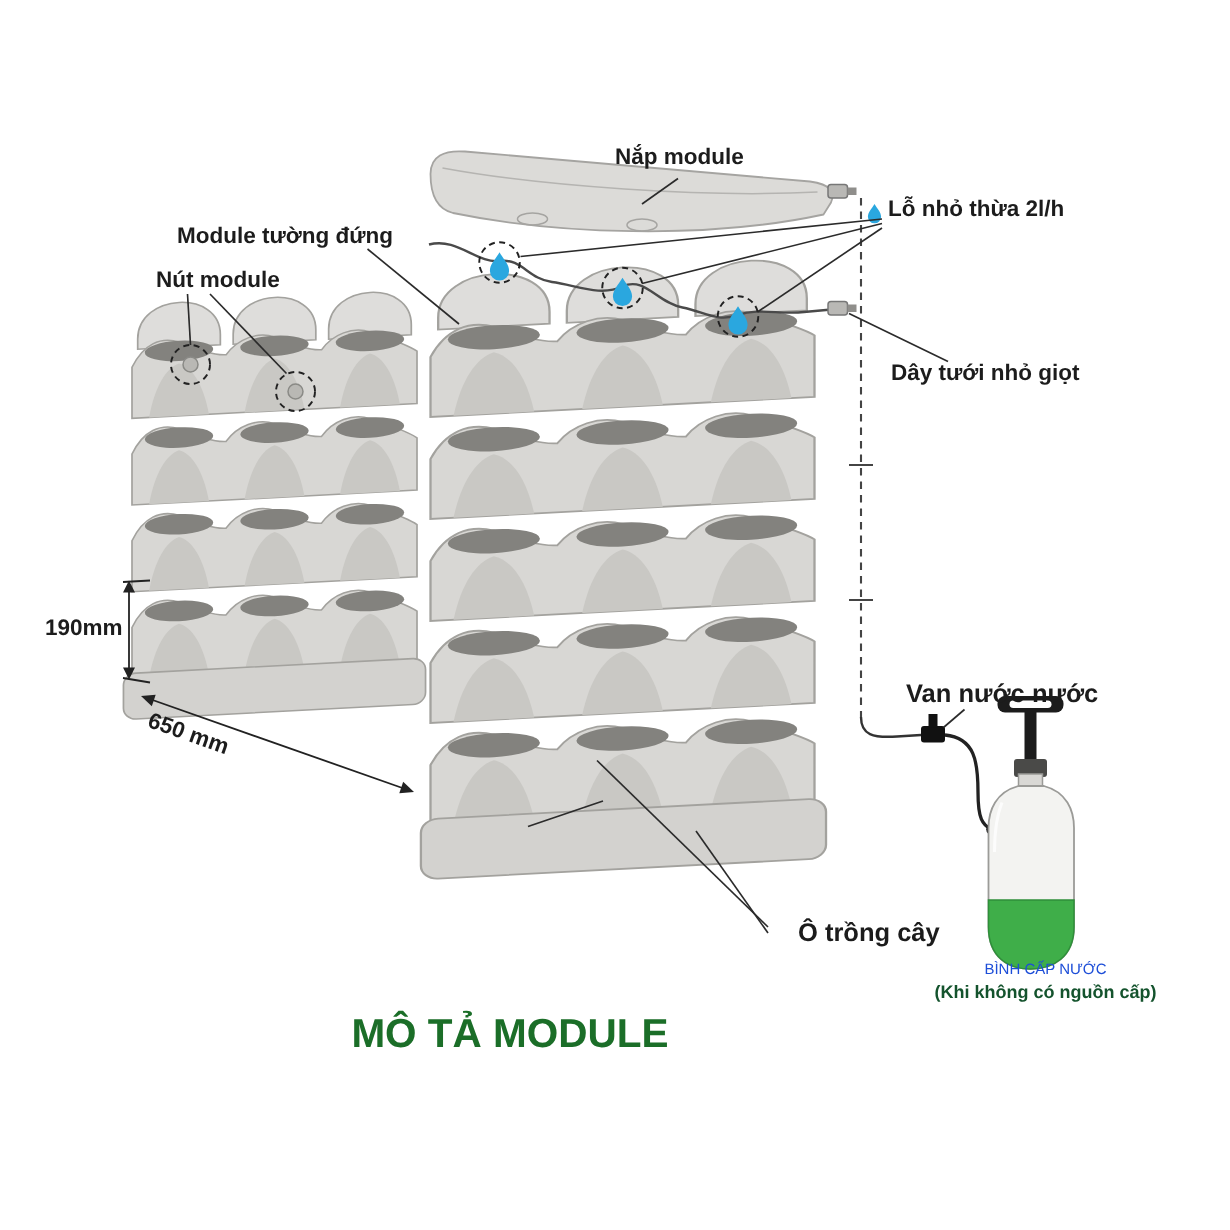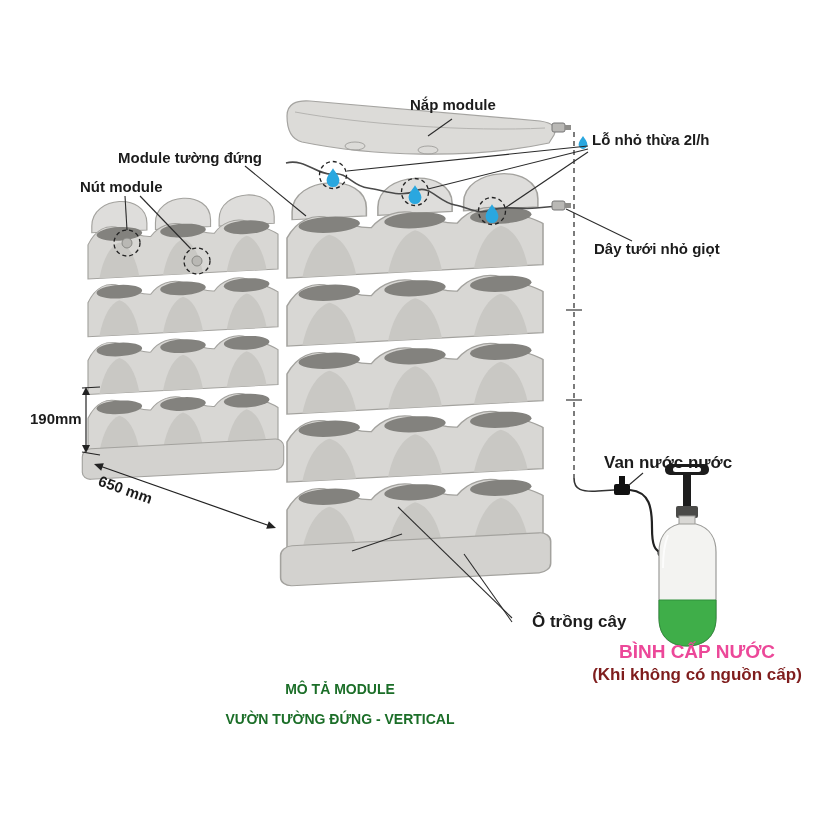--- a/index.html
+++ b/index.html
@@ -6,24 +6,24 @@
   .canvas{
     position:relative;width:820px;height:820px;background:#ffffff;
     font-family:"Liberation Sans", sans-serif;overflow:hidden;padding-left:35px;
   }
   .diagram-svg{position:absolute;left:0;top:0;}
   .lbl{position:absolute;font-weight:700;font-size:15px;color:#1c1c1c;white-space:nowrap;line-height:1.15;}
   .lbl-lg{font-size:17px;}
   .lbl-dim{font-weight:600;}
   .rot{transform:rotate(19.5deg);transform-origin:left top;}
   .bottle-caption{position:absolute;left:587px;top:641px;width:220px;text-align:center;}
-  .bottle-caption .cap-main{font-weight:700;font-size:19px;color:#ec4899;}
-  .bottle-caption .cap-note{font-weight:700;font-size:17px;color:#7f1d1d;margin-top:2px;}
+  .bottle-caption .cap-main{font-weight:400;font-size:10px;color:#1d4ed8;}
+  .bottle-caption .cap-note{font-weight:700;font-size:12px;color:#14532d;margin-top:2px;}
   .title-block{position:absolute;left:140px;top:674px;width:400px;text-align:center;color:#1b6e28;}
-  .title-block div{font-weight:700;font-size:14px;line-height:30px;}
+  .title-block div{font-weight:700;font-size:27px;line-height:30px;}
 </style>
 </head>
 <body>
 
 <div class="canvas">
 
   <svg class="diagram-svg" width="820" height="820" viewBox="0 0 820 820">
     <defs>
       <g id="pocket-row">
         <path d="M0,34 C8,16 20,11 33,16 C45,22 56,28 66,28 C74,16 88,11 100,16 C112,22 123,28 133,28 C141,16 155,11 167,16 C181,22 194,28 200,33 L200,74 L0,74 Z" fill="#d8d7d4" stroke="#a3a29e" stroke-width="1.2"></path>
@@ -146,30 +146,29 @@
     <g stroke="#222" stroke-width="1.2">
       <line x1="97" y1="465" x2="273" y2="527"></line>
       <polygon points="94,464 101.2,470.8 103.8,463.2" fill="#222" stroke="none"></polygon>
       <polygon points="276,528 266.2,528.8 268.8,521.2" fill="#222" stroke="none"></polygon>
     </g>
   </svg>
 
   <div class="lbl" style="left:410px;top:96px;">Nắp module</div>
   <div class="lbl" style="left:592px;top:131px;">Lỗ nhỏ thừa 2l/h</div>
   <div class="lbl" style="left:102px;top:149px;margin-left:16px;">Module tường đứng</div>
-  <div class="lbl" style="left:80px;top:178px;">Nút module</div>
+  <div class="lbl" style="left:104px;top:178px;">Nút module</div>
   <div class="lbl" style="left:594px;top:240px;">Dây tưới nhỏ giọt</div>
   <div class="lbl lbl-dim" style="left:30px;top:410px;">190mm</div>
   <div class="lbl lbl-dim rot" style="left:102px;top:472px;">650 mm</div>
   <div class="lbl lbl-lg" style="left:604px;top:453px;">Van nước nước</div>
   <div class="lbl lbl-lg" style="left:512px;top:612px;margin-left:20px;">Ô trồng cây</div>
 
   <div class="bottle-caption">
     <div class="cap-main">BÌNH CẤP NƯỚC</div>
     <div class="cap-note">(Khi không có nguồn cấp)</div>
   </div>
 
   <div class="title-block">
     <div>MÔ TẢ MODULE</div>
-    <div>VƯỜN TƯỜNG ĐỨNG - VERTICAL</div>
   </div>
 
 </div>
 
 </body></html>

